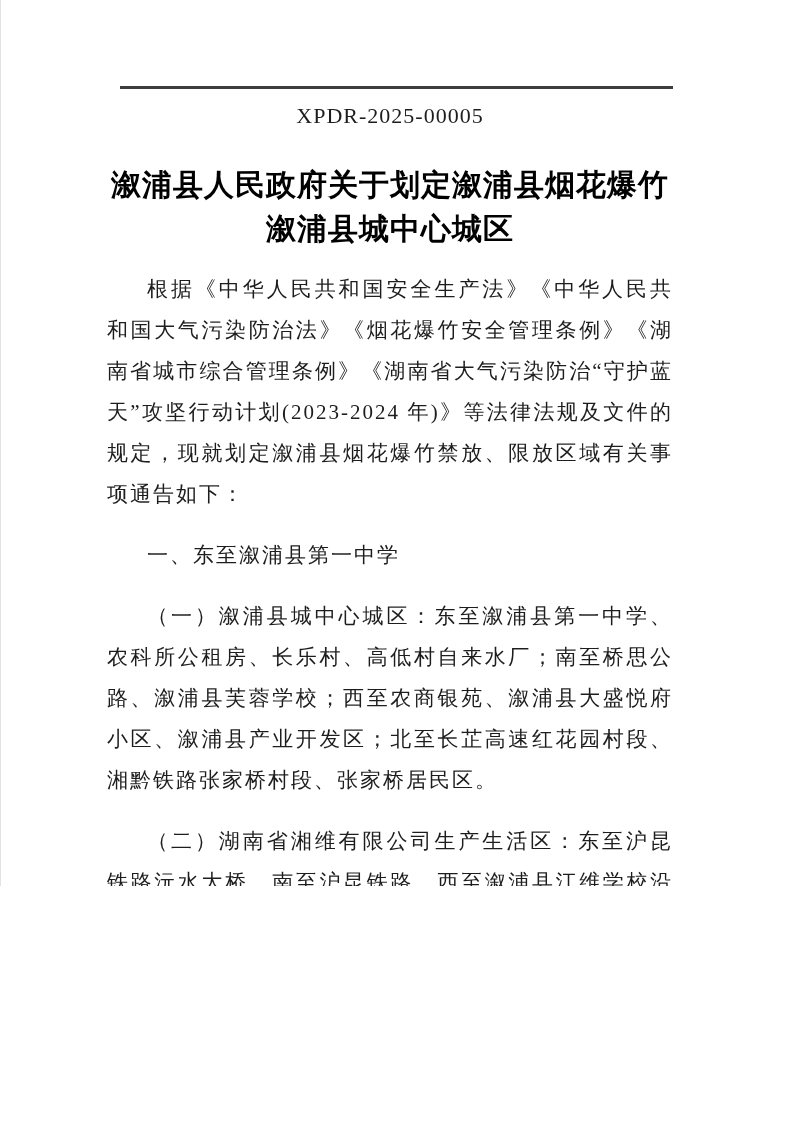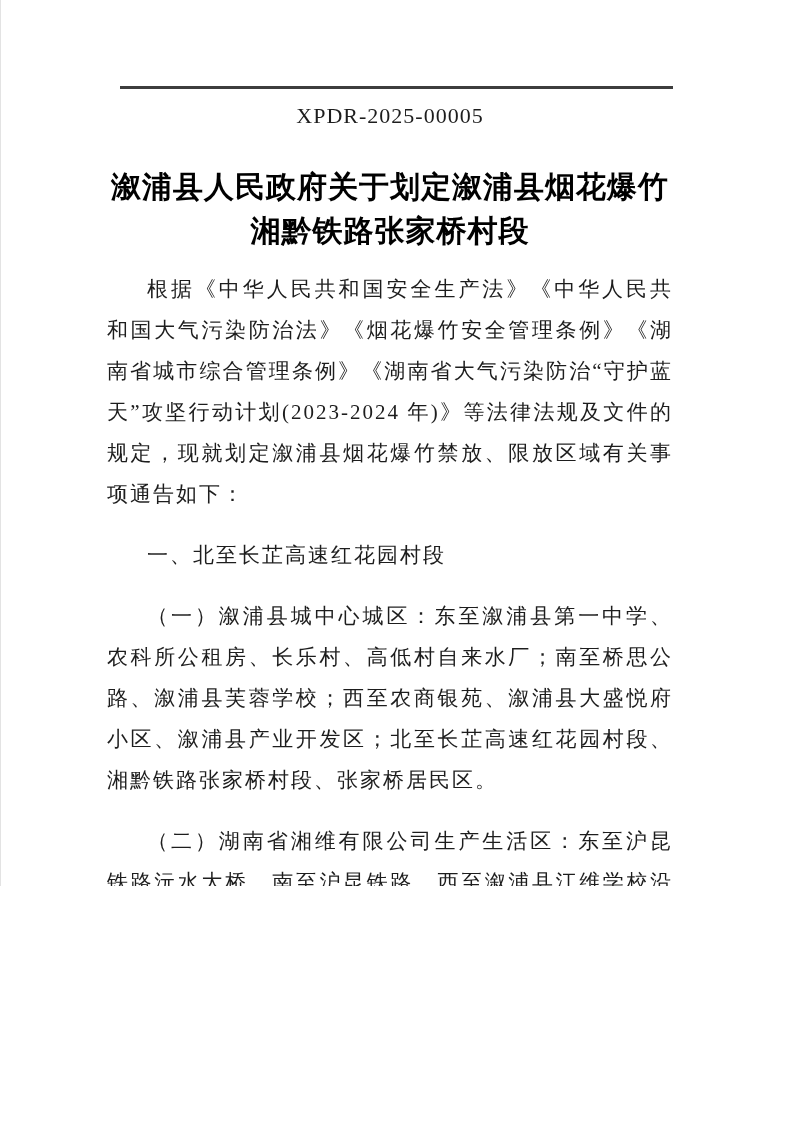--- a/index.html
+++ b/index.html
@@ -40,21 +40,21 @@
   .issue-number {
     margin-top: 29px;
     text-align: center;
     font-size: 21px;
     line-height: 27px;
     letter-spacing: 3px;
   }
   .doc-title {
     margin-top: 36px;
     text-align: center;
-    font-family: Liberation Sans, sans-serif;
+    font-family: Liberation Mono, monospace;
     font-weight: 700;
     font-size: 30px;
     line-height: 44px;
     color: #000000;
     letter-spacing: 1px;
   }
   .body-text {
     margin-top: 16px;
   }
   .body-text p {
@@ -83,26 +83,26 @@
 <div class="page">
   <div class="content">
 
     <div class="header-rule"></div>
 
     <div class="doc-id">XPDR-2025-00005</div>
 
 
     <div class="doc-title">
       <div>溆浦县人民政府关于划定溆浦县烟花爆竹</div>
-      <div>湘黔铁路张家桥村段</div>
+      <div>溆浦县城中心城区</div>
     </div>
 
     <div class="body-text">
       <p>根据《中华人民共和国安全生产法》《中华人民共和国大气污染防治法》《烟花爆竹安全管理条例》《湖南省城市综合管理条例》《湖南省大气污染防治“守护蓝天”攻坚行动计划(2023-2024 年)》等法律法规及文件的规定，现就划定溆浦县烟花爆竹禁放、限放区域有关事项通告如下：</p>
-      <p>一、北至长芷高速红花园村段</p>
+      <p>一、东至溆浦县第一中学</p>
       <p>（一）溆浦县城中心城区：东至溆浦县第一中学、农科所公租房、长乐村、高低村自来水厂；南至桥思公路、溆浦县芙蓉学校；西至农商银苑、溆浦县大盛悦府小区、溆浦县产业开发区；北至长芷高速红花园村段、湘黔铁路张家桥村段、张家桥居民区。</p>
       <p>（二）湖南省湘维有限公司生产生活区：东至沪昆铁路沅水大桥，南至沪昆铁路，西至溆浦县江维学校沿线，北至G354 守护蓝天。</p>
     </div>
 
   </div>
 
   <div class="page-number">1</div>
 </div>
 
 </body></html>

